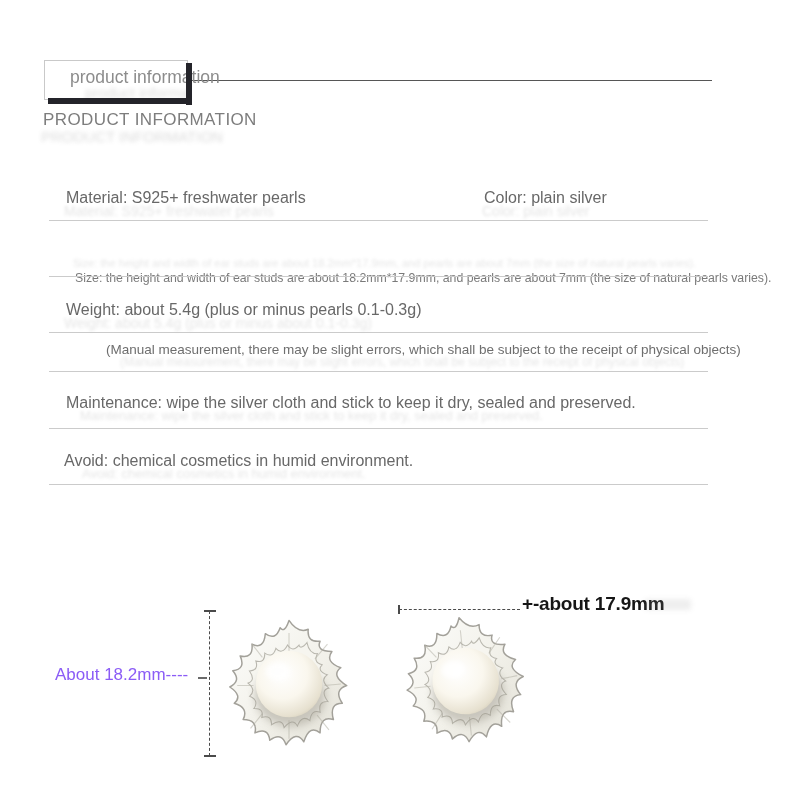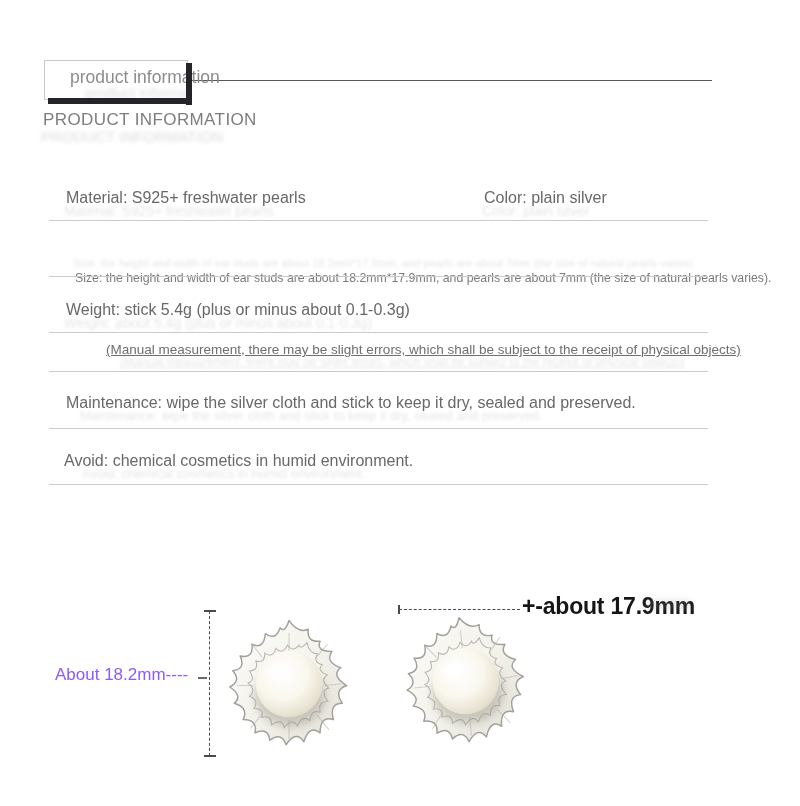--- a/index.html
+++ b/index.html
@@ -13,26 +13,26 @@
   .title-box{left:44px;top:60px;width:142px;height:38px;border:1px solid #c9c9c9;background:#fff;overflow:hidden;z-index:1;}
   .title-shadow-r{left:186px;top:63px;width:6px;height:42px;background:#24242a;z-index:3;}
   .title-shadow-b{left:48px;top:98px;width:144px;height:6px;background:#24242a;z-index:3;}
   .title-label{left:70px;top:67px;font-size:17.5px;color:#8c8c8c;z-index:2;}
   .title-label-ghost{left:40px;top:23px;font-size:15px;color:#9a9a9a;filter:blur(2px);opacity:.35;position:absolute;white-space:nowrap;}
   .heading{left:43px;top:110px;font-size:17px;color:#7d7d7d;letter-spacing:.4px;}
   .heading-ghost{left:41px;top:128px;font-size:15px;color:#8a8a8a;filter:blur(2.2px);opacity:.3;}
   
   .spec{font-size:16px;color:#686868;}
   .spec-small{font-size:12.3px;color:#7a7a7a;}
-  .spec-note{font-size:13.5px;color:#6e6e6e;text-decoration:underline;}
+  .spec-note{font-size:13.5px;color:#6e6e6e;}
   .ghost{filter:blur(1.8px);opacity:.22;color:#8a8a8a;}
   .rule{left:49px;width:659px;height:1px;background:#cbcbcb;}
   
   .dim-label-h{left:55px;top:665px;font-size:17px;color:#8b5cf6;}
-  .dim-label-w{left:522px;top:593px;font-size:23px;color:#161616;font-weight:600;letter-spacing:-.2px;}
+  .dim-label-w{left:522px;top:593px;font-size:19px;color:#161616;font-weight:600;letter-spacing:-.2px;}
   .vdash{left:209px;top:611px;height:145px;width:0;border-left:1.5px dashed #4a4a4a;}
   .vcap{left:204px;width:12px;height:2px;background:#4a4a4a;}
   .hdash{left:399px;top:609px;width:121px;height:0;border-top:1.5px dashed #4a4a4a;}
   .hcap{left:398px;top:605px;width:2px;height:9px;background:#4a4a4a;}
   .condash{left:198px;top:677px;width:9px;height:2px;background:#6a6a6a;}
   .smudge{left:645px;top:599px;width:46px;height:11px;background:#9a9a9a;opacity:.16;filter:blur(2.5px);border-radius:2px;}
   .earring{position:absolute;}
 </style>
 </head>
 <body>
@@ -52,21 +52,21 @@
   <div class="abs spec" style="left:66px;top:189px;">Material: S925+ freshwater pearls</div>
   <div class="abs spec ghost" style="left:64px;top:203px;font-size:14px;">Material: S925+ freshwater pearls</div>
   <div class="abs spec" style="left:484px;top:189px;text-align:center;">Color: plain silver</div>
   <div class="abs spec ghost" style="left:482px;top:203px;font-size:14px;">Color: plain silver</div>
   <div class="abs rule" style="top:220px;"></div>
 
   <div class="abs spec-small" style="left:75px;top:248px;margin-top:23px;">Size: the height and width of ear studs are about 18.2mm*17.9mm, and pearls are about 7mm (the size of natural pearls varies).</div>
   <div class="abs spec-small ghost" style="left:73px;top:257px;font-size:11px;">Size: the height and width of ear studs are about 18.2mm*17.9mm, and pearls are about 7mm (the size of natural pearls varies).</div>
   <div class="abs rule" style="top:276px;"></div>
 
-  <div class="abs spec" style="left:66px;top:301px;">Weight: stick 5.4g (plus or minus about 0.1-0.3g)</div>
+  <div class="abs spec" style="left:66px;top:301px;">Weight: about 5.4g (plus or minus pearls 0.1-0.3g)</div>
   <div class="abs spec ghost" style="left:64px;top:315px;font-size:14px;">Weight: about 5.4g (plus or minus about 0.1-0.3g)</div>
   <div class="abs rule" style="top:332px;"></div>
 
   <div class="abs spec-note" style="left:106px;top:342px;">(Manual measurement, there may be slight errors, which shall be subject to the receipt of physical objects)</div>
   <div class="abs spec-note ghost" style="left:120px;top:355px;font-size:12px;">(Manual measurement, there may be slight errors, which shall be subject to the receipt of physical objects)</div>
   <div class="abs rule" style="top:371px;"></div>
 
   <div class="abs spec" style="left:66px;top:394px;">Maintenance: wipe the silver cloth and stick to keep it dry, sealed and preserved.</div>
   <div class="abs spec ghost" style="left:80px;top:408px;font-size:13px;">Maintenance: wipe the silver cloth and stick to keep it dry, sealed and preserved.</div>
   <div class="abs rule" style="top:428px;"></div>

